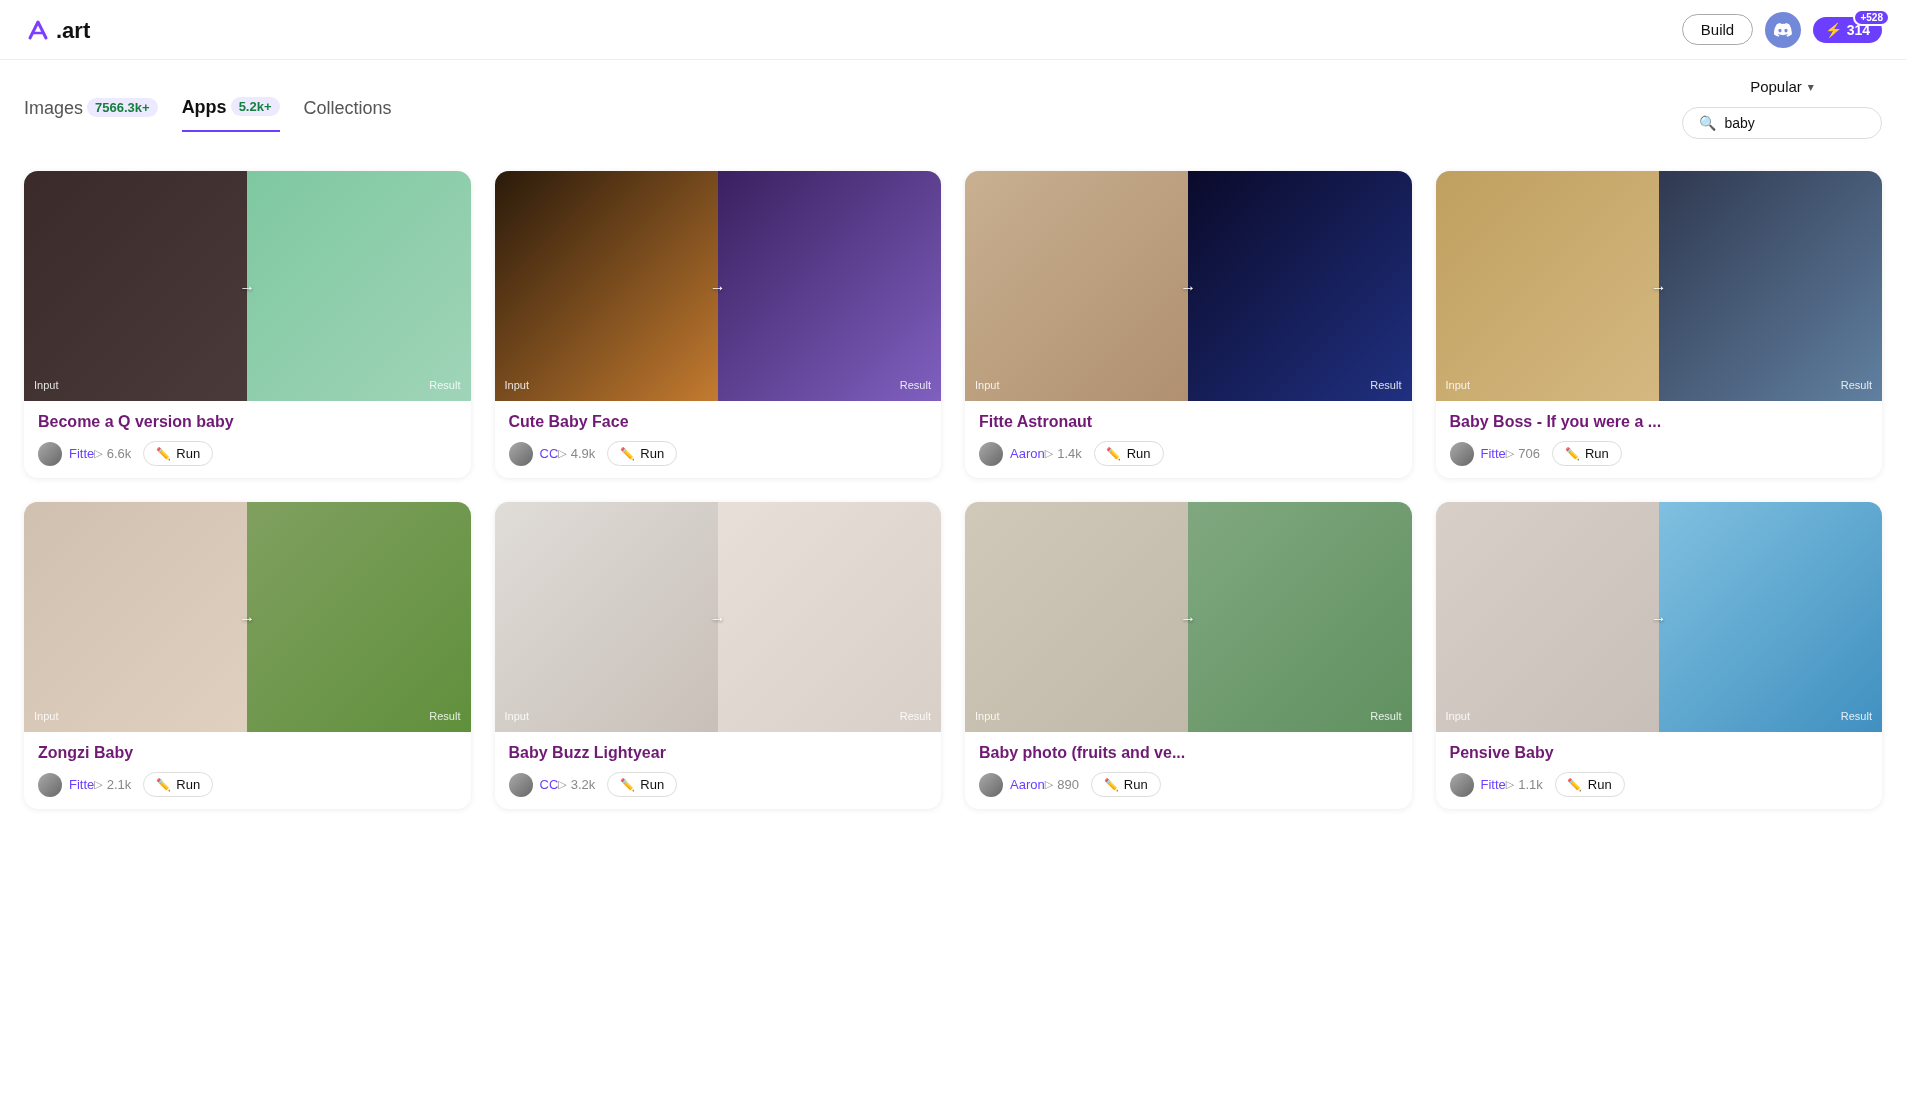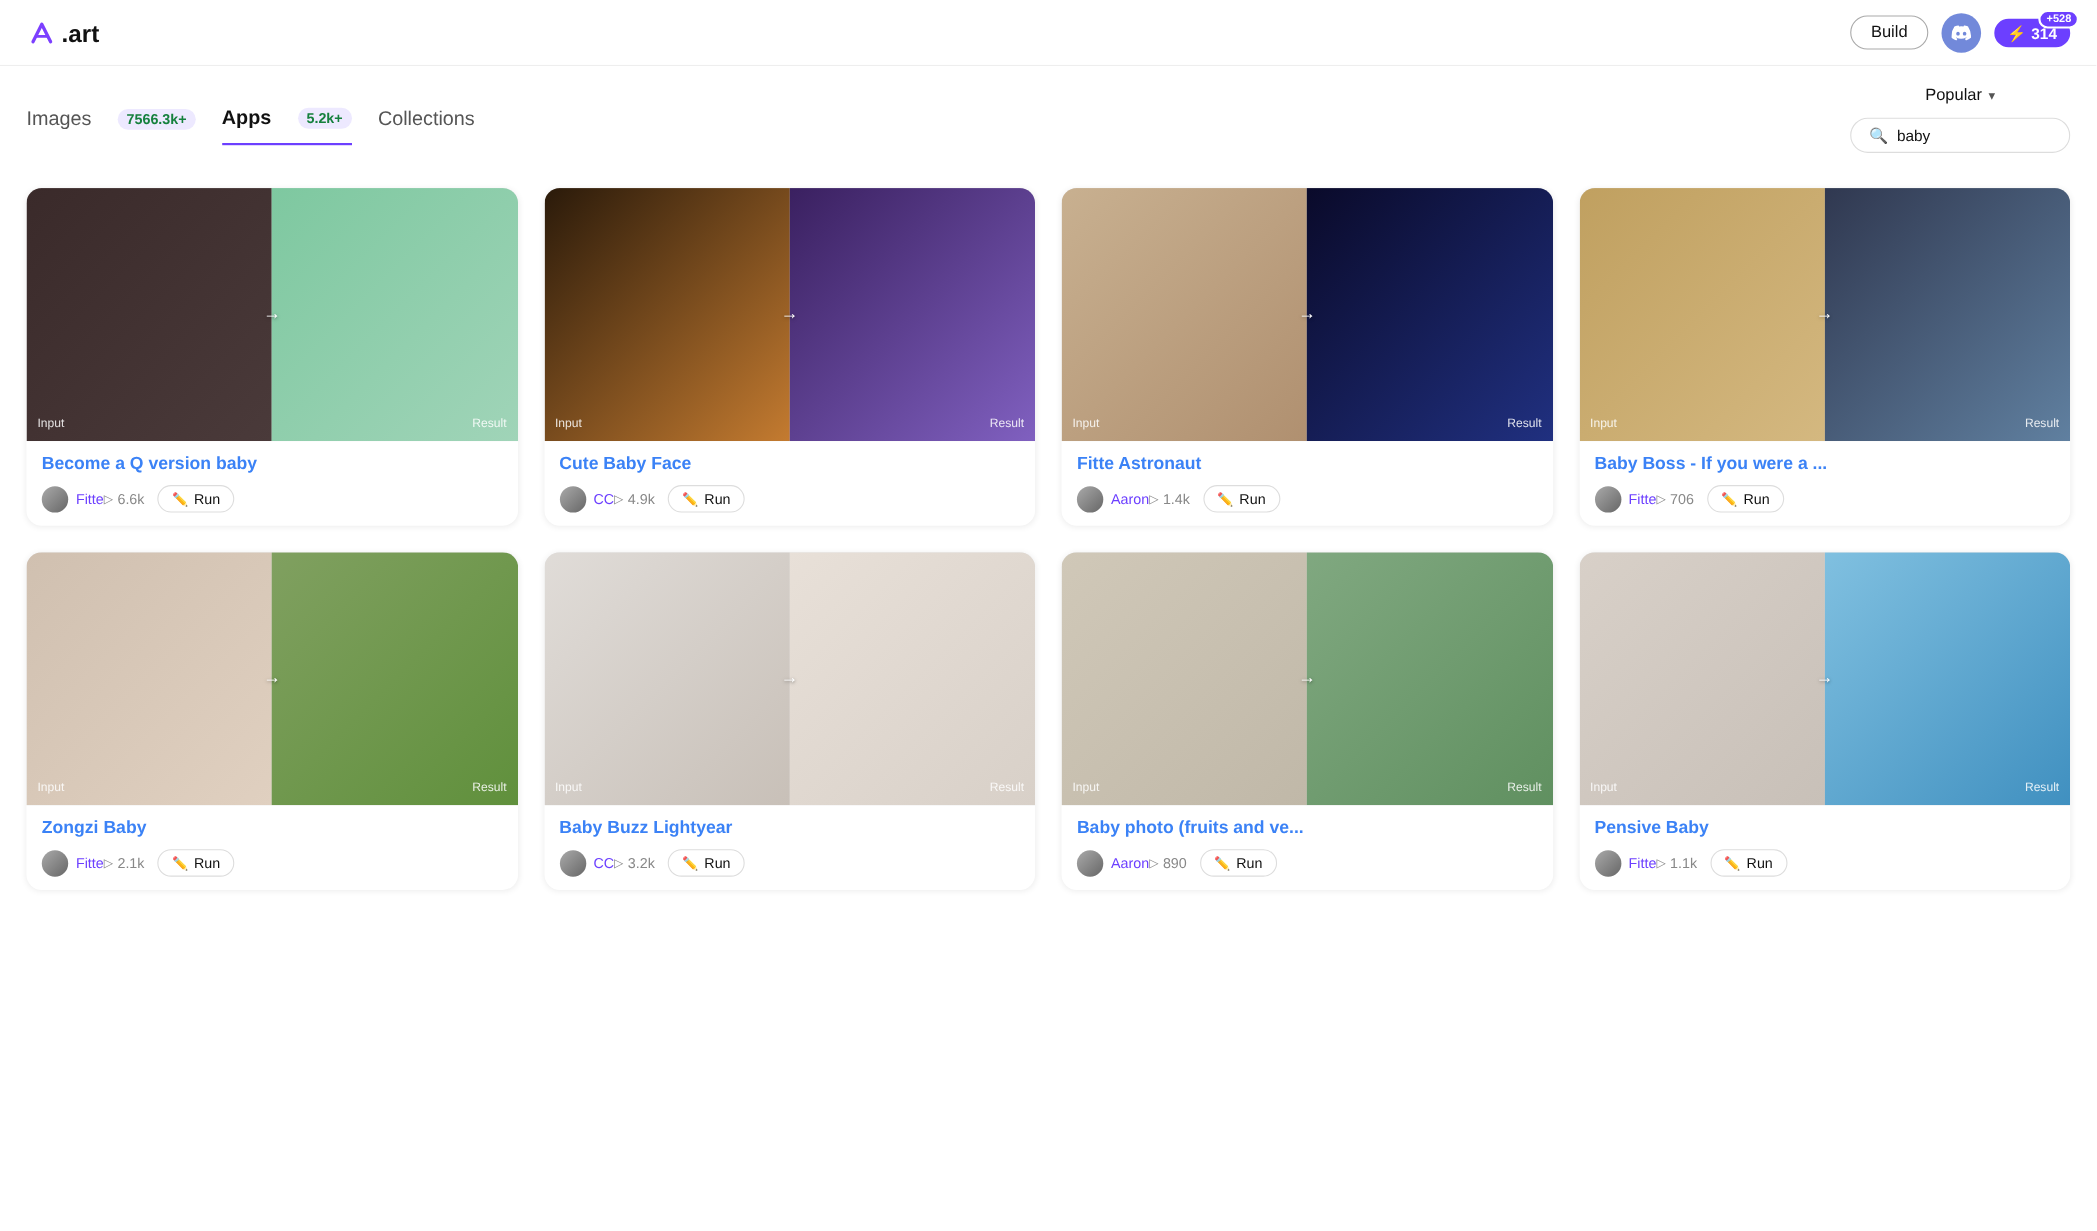--- a/index.html
+++ b/index.html
@@ -87,22 +87,22 @@
       justify-content: space-between;
       padding: 18px 24px 0;
     }
     .nav-left {
       display: flex;
       align-items: center;
       gap: 24px;
     }
     .nav-tab {
       display: flex;
-      align-items: center;
-      gap: 24px;
+      align-items: flex-start;
+      gap: 4px;
       font-size: 18px;
       cursor: pointer;
       color: #555;
       padding-bottom: 12px;
     }
     .nav-tab.active {
       font-weight: 700;
       color: #111;
       border-bottom: 2.5px solid #6c3fff;
     }
@@ -232,21 +232,21 @@
     .c7r { background: linear-gradient(135deg, #80a880 0%, #609060 100%); }
     .c8l { background: linear-gradient(135deg, #d8d0c8 0%, #c8c0b8 100%); }
     .c8r { background: linear-gradient(135deg, #80c0e0 0%, #4090c0 100%); }
 
     .card-info {
       padding: 12px 14px;
     }
     .card-title {
       font-size: 16px;
       font-weight: 700;
-      color: #3b82f6;
+      color: #701a75;
       margin-bottom: 10px;
     }
     .card-meta {
       display: flex;
       align-items: center;
     }
     .card-author {
       display: flex;
       align-items: center;
       gap: 7px;

